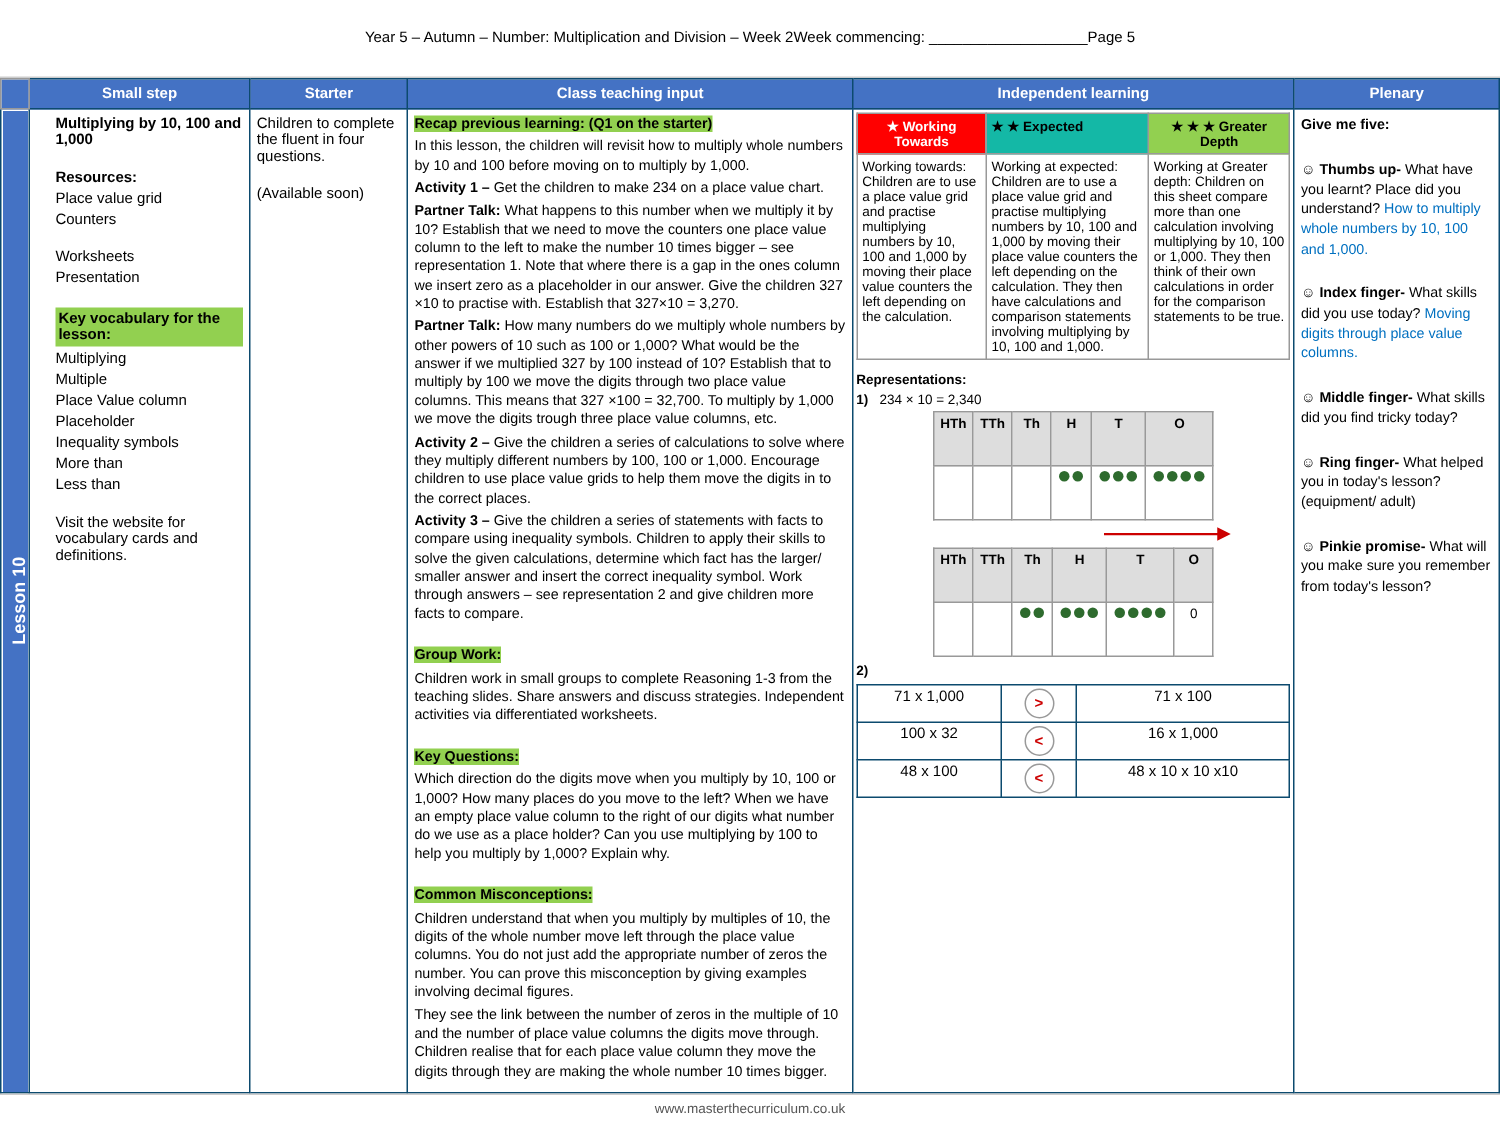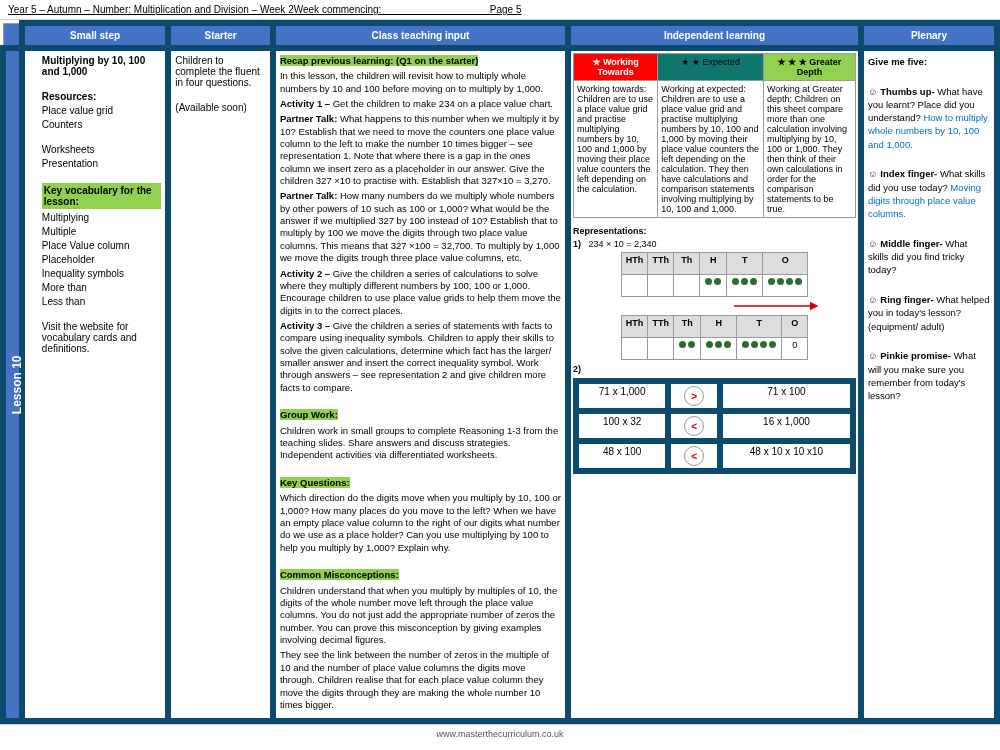--- a/index.html
+++ b/index.html
@@ -1,35 +1,34 @@
 <!DOCTYPE html>
 <html><head>
   <meta charset="utf-8">
   <style>
     * { box-sizing: border-box; margin: 0; padding: 0; }
     body { font-family: Arial, sans-serif; font-size: 10px; background: #fff; width: 1000px; }
 
     .page-header {
       display: flex;
-      justify-content: flex-start;
+      justify-content: center;
       align-items: center;
-      padding: 4px 8px;
+      padding: 20px 8px;
       border-bottom: 1px solid #ccc;
       font-size: 10px;
-      text-decoration: underline;
     }
 
     .main-table {
       width: 100%;
       border-collapse: collapse;
       table-layout: fixed;
     }
 
     .main-table td, .main-table th {
-      border: 6px solid #0c4a6e;
+      border: 1px solid #0c4a6e;
       vertical-align: top;
       padding: 4px;
     }
 
     .col-header {
       background-color: #4472c4;
       color: #fff;
       text-align: center;
       font-weight: bold;
       font-size: 10px;
@@ -46,33 +45,33 @@
       font-size: 12px;
       padding: 6px 3px;
       width: 18px;
     }
 
     .bold { font-weight: bold; }
     .green-highlight { background-color: #92d050; font-weight: bold; }
     .blue-link { color: #0070c0; }
 
     .working-towards-header { background-color: #ff0000; color: #fff; text-align: center; font-weight: bold; padding: 3px; font-size: 9px; }
-    .expected-header { background-color: #0f766e; color: #000; text-align: center; font-weight: normal; padding: 3px; font-size: 9px; }
+    .expected-header { background-color: #14b8a6; color: #000; text-align: left; font-weight: bold; padding: 3px; font-size: 9px; }
     .greater-depth-header { background-color: #92d050; color: #000; text-align: center; font-weight: bold; padding: 3px; font-size: 9px; }
 
     .ind-table { width: 100%; border-collapse: collapse; }
     .ind-table td { border: 1px solid #999; vertical-align: top; padding: 3px; font-size: 9px; }
 
     .place-value-table { border-collapse: collapse; font-size: 9px; margin: 2px auto; }
     .place-value-table td, .place-value-table th {
       border: 1px solid #999;
       text-align: center;
       padding: 2px 4px;
       min-width: 26px;
-      height: 22px;
+      height: 36px;
     }
     .place-value-table th { background: #ddd; font-weight: bold; }
 
     .dot { display: inline-block; width: 7px; height: 7px; border-radius: 50%; background: #2e6b2e; margin: 1px; }
 
     .comparison-table { width: 100%; border-collapse: collapse; font-size: 10px; margin-top: 4px; }
     .comparison-table td { padding: 2px 4px; text-align: center; }
     .comp-symbol { border: 1px solid #999; border-radius: 50%; width: 20px; height: 20px; display: inline-flex; align-items: center; justify-content: center; font-weight: bold; color: #c00; }
 
     .footer { text-align: center; font-size: 9px; padding: 4px; border-top: 1px solid #ccc; color: #555; }

